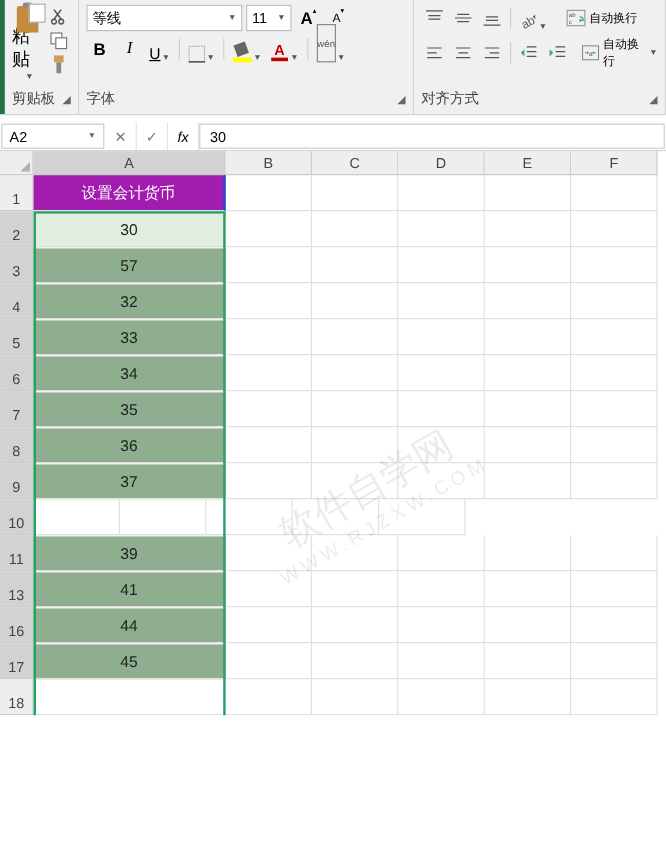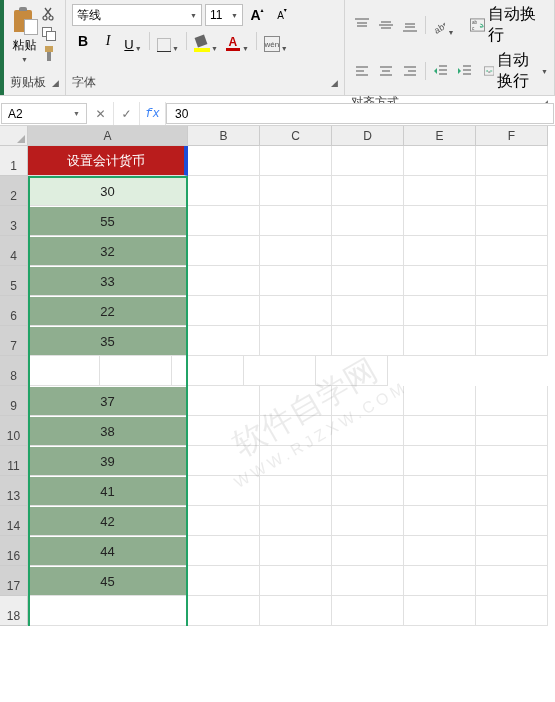--- a/index.html
+++ b/index.html
@@ -12,21 +12,21 @@
   .ribbon-group-label { text-align: right; color: #444; font-size: 12px; padding: 2px 0; display: flex; justify-content: center; align-items: center; gap: 2px; }
   .dialog-launcher { font-size: 9px; color: #666; margin-left: auto; }
   
   .clip-group { width: 62px; }
   .clip-top { display: flex; height: 66px; }
   .paste-btn { width: 36px; display: flex; flex-direction: column; align-items: center; justify-content: center; gap: 2px; }
   .paste-icon { width: 26px; height: 28px; position: relative; }
   .paste-board { position: absolute; left: 2px; top: 3px; width: 18px; height: 22px; background: #c68a3e; border-radius: 2px 2px 0 0; }
   .paste-clip { position: absolute; left: 7px; top: 0; width: 8px; height: 4px; background: #888; border-radius: 2px 2px 0 0; }
   .paste-sheet { position: absolute; right: 0; bottom: 0; width: 14px; height: 16px; background: #fff; border: 1px solid #aaa; }
-  .paste-label { font-size: 12px; }
+  .paste-label { font-size: 15px; }
   .paste-caret { font-size: 7px; color: #555; }
   .clip-col { display: flex; flex-direction: column; gap: 4px; padding: 4px 2px; }
   .small-icon { width: 16px; height: 16px; display: flex; align-items: center; justify-content: center; }
   .scissors { width: 16px; height: 16px; }
   .copy-icon { width: 14px; height: 14px; position: relative; }
   .copy-back { position: absolute; left: 0; top: 0; width: 10px; height: 10px; border: 1px solid #777; background: #fff; }
   .copy-front { position: absolute; right: 0; bottom: 0; width: 10px; height: 10px; border: 1px solid #777; background: #fff; }
   .brush-icon { width: 14px; height: 16px; }
   
   .font-group { flex: 1; min-width: 200px; }
@@ -47,53 +47,53 @@
   .italic { font-style: italic; font-size: 14px; font-family: Georgia, serif; }
   .underline { text-decoration: underline; font-size: 13px; }
   .sep { width: 1px; height: 18px; background: #d0d0d0; margin: 0 2px; }
   .border-icon { width: 14px; height: 14px; }
   .fill-icon { width: 16px; height: 16px; position: relative; }
   .fill-bucket { position: absolute; left: 2px; top: 0; width: 10px; height: 10px; background: #666; transform: rotate(-20deg); }
   .fill-bar { position: absolute; bottom: 0; left: 0; width: 16px; height: 4px; background: #ffff00; }
   .color-icon { width: 16px; height: 16px; position: relative; display: flex; flex-direction: column; align-items: center; }
   .color-A { font-size: 12px; font-weight: bold; color: #c00000; line-height: 12px; }
   .color-bar { width: 14px; height: 3px; background: #c00000; }
-  .wen-icon { width: 16px; height: 16px; border: 1px solid #888; display: flex; align-items: center; justify-content: center; font-size: 8px; color: #555; }
+  .wen-icon { width: 16px; height: 32px; border: 1px solid #888; display: flex; align-items: center; justify-content: center; font-size: 8px; color: #555; }
   
   .align-group { width: 210px; }
   .align-rows { display: flex; flex-direction: column; gap: 4px; padding: 2px 0 0 0; }
   .align-row { display: flex; align-items: center; gap: 2px; }
   .align-icon { width: 16px; height: 16px; }
   .orient-icon { width: 16px; height: 16px; }
   .wrap-row { display: flex; align-items: center; gap: 3px; }
   .wrap-icon { width: 16px; height: 14px; }
   .merge-icon { width: 16px; height: 14px; }
-  .wrap-label { font-size: 16px; }
+  .wrap-label { font-size: 10px; }
   .indent-icon { width: 16px; height: 16px; }
   
   .formula-bar { height: 24px; border-bottom: 1px solid #d4d4d4; display: flex; align-items: stretch; margin-top: 6px; }
   .name-box { width: 86px; border: 1px solid #ccc; background: #fff; display: flex; align-items: center; padding: 0 6px; justify-content: space-between; margin: 1px; }
   .name-caret { font-size: 7px; color: #666; }
   .fb-btn { width: 26px; display: flex; align-items: center; justify-content: center; color: #777; border-right: 1px solid #e3e3e3; }
-  .fb-btn.fx { font-style: italic; font-family: Liberation Mono, monospace; color: #3b82f6; }
+  .fb-btn.fx { font-style: italic; font-family: Liberation Sans, sans-serif; color: #000000; }
   .fb-input { flex: 1; padding: 0 8px; display: flex; align-items: center; background: #fff; border: 1px solid #ccc; margin: 1px 1px 1px 0; }
   
   .sheet { position: relative; }
   .sel-all { position: absolute; left: 0; top: 0; width: 28px; height: 20px; background: #eee; border-right: 1px solid #ccc; border-bottom: 1px solid #ccc; }
   .sel-all::after { content: ""; position: absolute; right: 2px; bottom: 2px; border-left: 8px solid transparent; border-bottom: 8px solid #b0b0b0; }
   .col-headers { display: flex; margin-left: 28px; height: 20px; }
   .col-h { background: #eee; border-right: 1px solid #ccc; border-bottom: 1px solid #ccc; text-align: center; color: #444; line-height: 20px; font-size: 12px; }
   .col-h.sel { background: #d2d2d2; }
   .col-A { width: 160px; } .col-B { width: 72px; } .col-C { width: 72px; } .col-D { width: 72px; } .col-E { width: 72px; } .col-F { width: 72px; }
   .rows {}
   .row { display: flex; height: 30px; }
   .row-h { width: 28px; background: #eee; border-right: 1px solid #ccc; border-bottom: 1px solid #ccc; display: flex; align-items: flex-end; justify-content: center; color: #444; font-size: 12px; padding-bottom: 2px; }
   .row-h.sel { background: #d2d2d2; }
   .cell { border-right: 1px solid #e0e0e0; border-bottom: 1px solid #e0e0e0; display: flex; align-items: center; justify-content: center; font-size: 13px; }
-  .hdr-cell { background: #b91c1c; color: #fff; border-right: 4px solid #1d4ed8; font-family: Liberation Mono, monospace; }
+  .hdr-cell { background: #a21caf; color: #fff; border-right: 2px solid #1d4ed8; font-family: Liberation Mono, monospace; }
   .data-cell { background: #8fae8f; color: #222; border-top: 1px solid #fff; }
   .data-cell.active { background: #dfeedf; }
   .sel-outline { position: absolute; left: 28px; top: 50px; width: 160px; height: 480px; border: 2px solid #21a366; pointer-events: none; }
   .sel-handle { position: absolute; right: -3px; bottom: -3px; width: 6px; height: 6px; background: #21a366; }
   .watermark { position: absolute; left: 200px; top: 180px; width: 220px; height: 220px; pointer-events: none; opacity: 0.12; transform: rotate(-30deg); font-size: 32px; color: #666; display: flex; flex-direction: column; align-items: center; justify-content: center; }
   .watermark .wm2 { font-size: 16px; letter-spacing: 4px; }
 </style>
 </head>
 <body>
 
@@ -344,21 +344,21 @@
         <div class="row-h sel">2</div>
         <div class="cell col-A data-cell active">30</div>
         <div class="cell col-B"></div>
         <div class="cell col-C"></div>
         <div class="cell col-D"></div>
         <div class="cell col-E"></div>
         <div class="cell col-F"></div>
       </div>
       <div class="row">
         <div class="row-h sel">3</div>
-        <div class="cell col-A data-cell">55</div>
+        <div class="cell col-A data-cell">57</div>
         <div class="cell col-B"></div>
         <div class="cell col-C"></div>
         <div class="cell col-D"></div>
         <div class="cell col-E"></div>
         <div class="cell col-F"></div>
       </div>
       <div class="row">
         <div class="row-h sel">4</div>
         <div class="cell col-A data-cell">32</div>
         <div class="cell col-B"></div>
@@ -371,83 +371,74 @@
         <div class="row-h sel">5</div>
         <div class="cell col-A data-cell">33</div>
         <div class="cell col-B"></div>
         <div class="cell col-C"></div>
         <div class="cell col-D"></div>
         <div class="cell col-E"></div>
         <div class="cell col-F"></div>
       </div>
       <div class="row">
         <div class="row-h sel">6</div>
-        <div class="cell col-A data-cell">22</div>
+        <div class="cell col-A data-cell">34</div>
         <div class="cell col-B"></div>
         <div class="cell col-C"></div>
         <div class="cell col-D"></div>
         <div class="cell col-E"></div>
         <div class="cell col-F"></div>
       </div>
       <div class="row">
         <div class="row-h sel">7</div>
         <div class="cell col-A data-cell">35</div>
         <div class="cell col-B"></div>
         <div class="cell col-C"></div>
         <div class="cell col-D"></div>
         <div class="cell col-E"></div>
         <div class="cell col-F"></div>
       </div>
       <div class="row">
         <div class="row-h sel">8</div>
+        <div class="cell col-A data-cell">36</div>
         <div class="cell col-B"></div>
         <div class="cell col-C"></div>
         <div class="cell col-D"></div>
         <div class="cell col-E"></div>
         <div class="cell col-F"></div>
       </div>
       <div class="row">
         <div class="row-h sel">9</div>
         <div class="cell col-A data-cell">37</div>
         <div class="cell col-B"></div>
         <div class="cell col-C"></div>
         <div class="cell col-D"></div>
         <div class="cell col-E"></div>
         <div class="cell col-F"></div>
       </div>
       <div class="row">
         <div class="row-h sel">10</div>
-        <div class="cell col-A data-cell">38</div>
         <div class="cell col-B"></div>
         <div class="cell col-C"></div>
         <div class="cell col-D"></div>
         <div class="cell col-E"></div>
         <div class="cell col-F"></div>
       </div>
       <div class="row">
         <div class="row-h sel">11</div>
         <div class="cell col-A data-cell">39</div>
         <div class="cell col-B"></div>
         <div class="cell col-C"></div>
         <div class="cell col-D"></div>
         <div class="cell col-E"></div>
         <div class="cell col-F"></div>
       </div>
       <div class="row">
         <div class="row-h sel">13</div>
         <div class="cell col-A data-cell">41</div>
-        <div class="cell col-B"></div>
-        <div class="cell col-C"></div>
-        <div class="cell col-D"></div>
-        <div class="cell col-E"></div>
-        <div class="cell col-F"></div>
-      </div>
-      <div class="row">
-        <div class="row-h sel">14</div>
-        <div class="cell col-A data-cell">42</div>
         <div class="cell col-B"></div>
         <div class="cell col-C"></div>
         <div class="cell col-D"></div>
         <div class="cell col-E"></div>
         <div class="cell col-F"></div>
       </div>
       <div class="row">
         <div class="row-h sel">16</div>
         <div class="cell col-A data-cell">44</div>
         <div class="cell col-B"></div>

